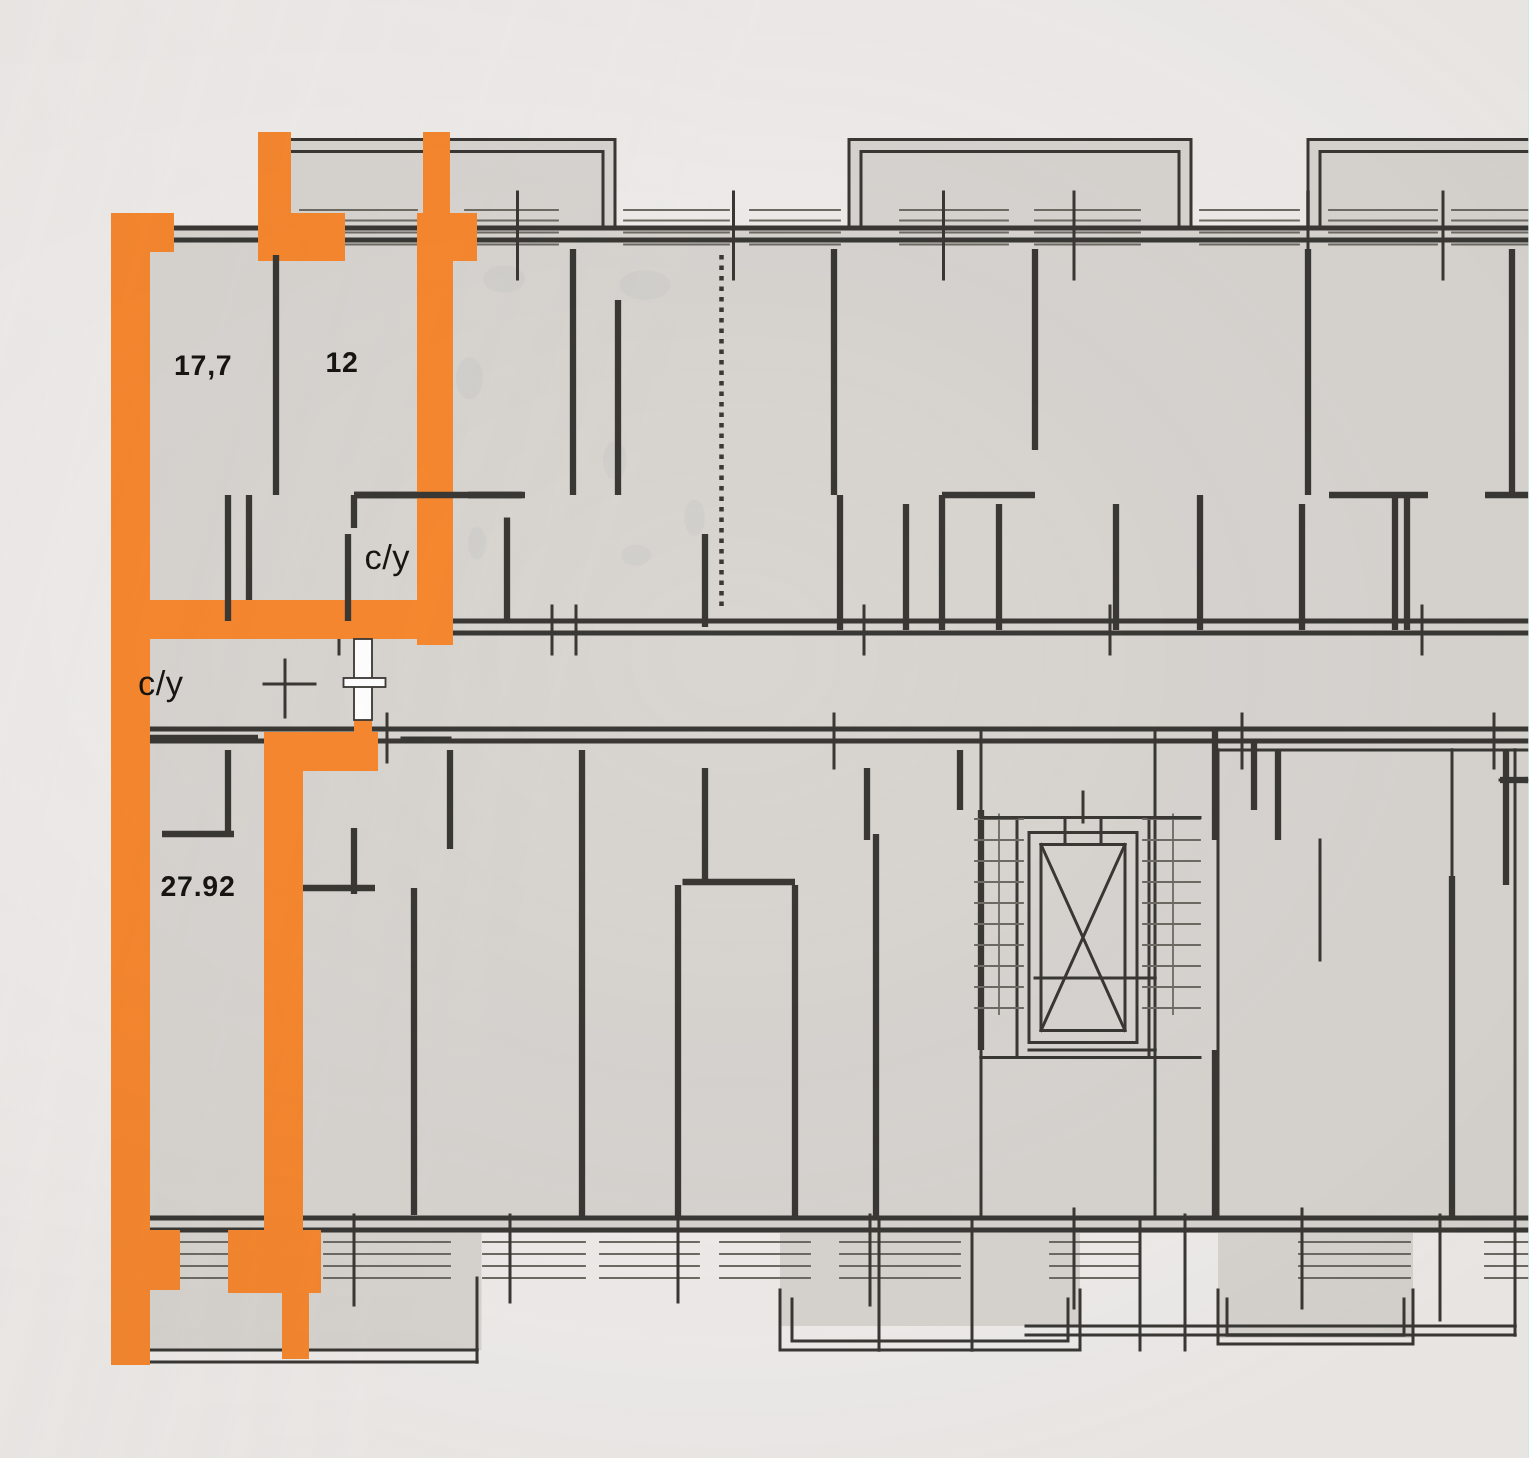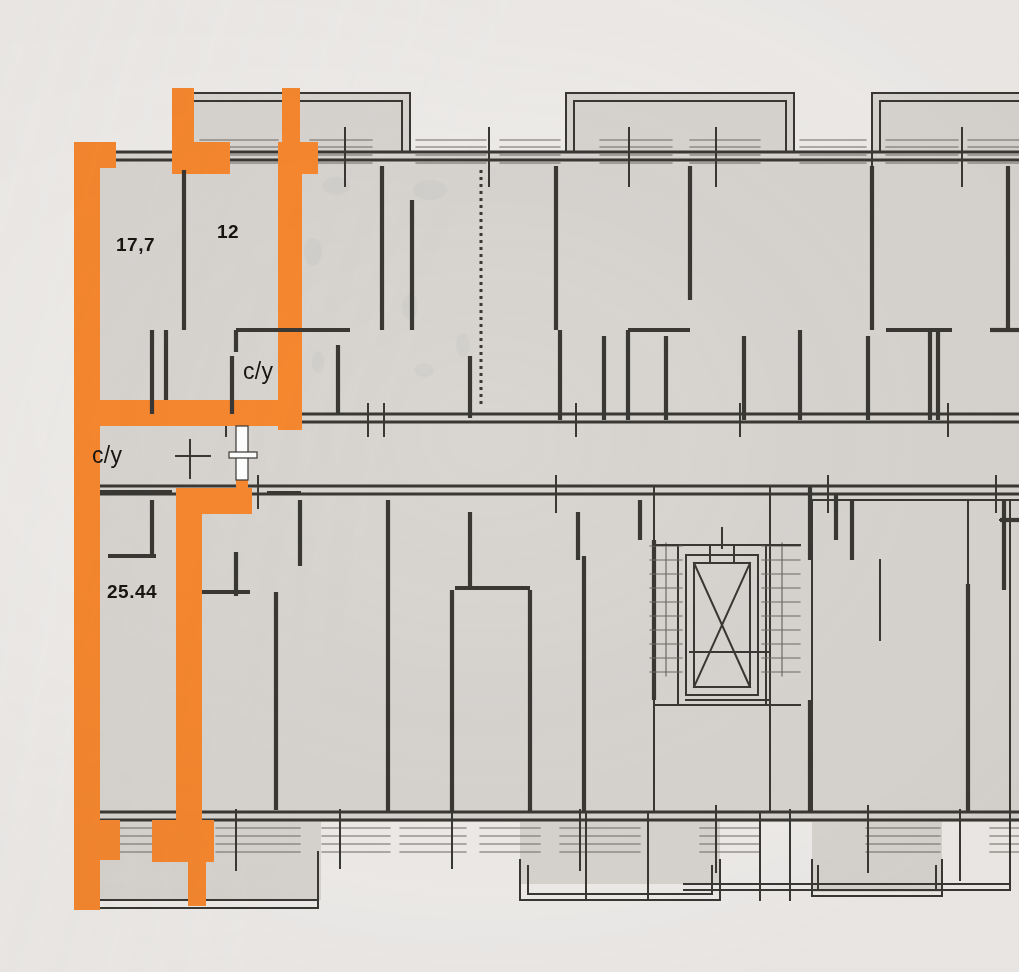--- a/index.html
+++ b/index.html
@@ -368,21 +368,21 @@
         <path d="M108 556 L156 556"></path>
       </g>
 
     </g>
   </svg>
 
   <div id="paper-grain"></div>
 
   <div class="room-label area" style="left:116px; top:235px;">17,7</div>
 
-  <div class="room-label area" style="left:217px; top:222px;">12</div>
+  <div class="room-label area" style="left:217px; top:233px;">12</div>
 
   <div class="room-label wc" style="left:243px; top:360px;">с/у</div>
 
   <div class="room-label wc" style="left:92px; top:444px;">с/у</div>
 
-  <div class="room-label area" style="left:107px; top:582px;">25.44</div>
+  <div class="room-label area" style="left:107px; top:582px;">27.92</div>
 
 </div>
 
 </body></html>

